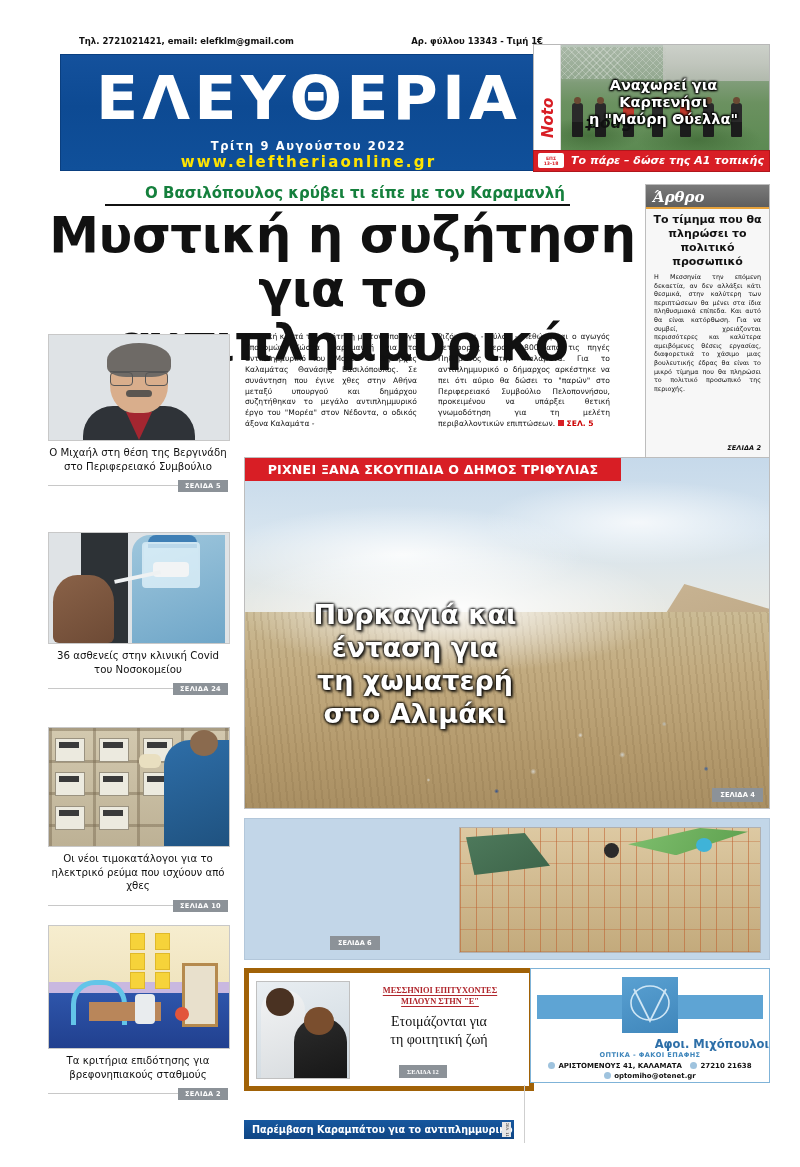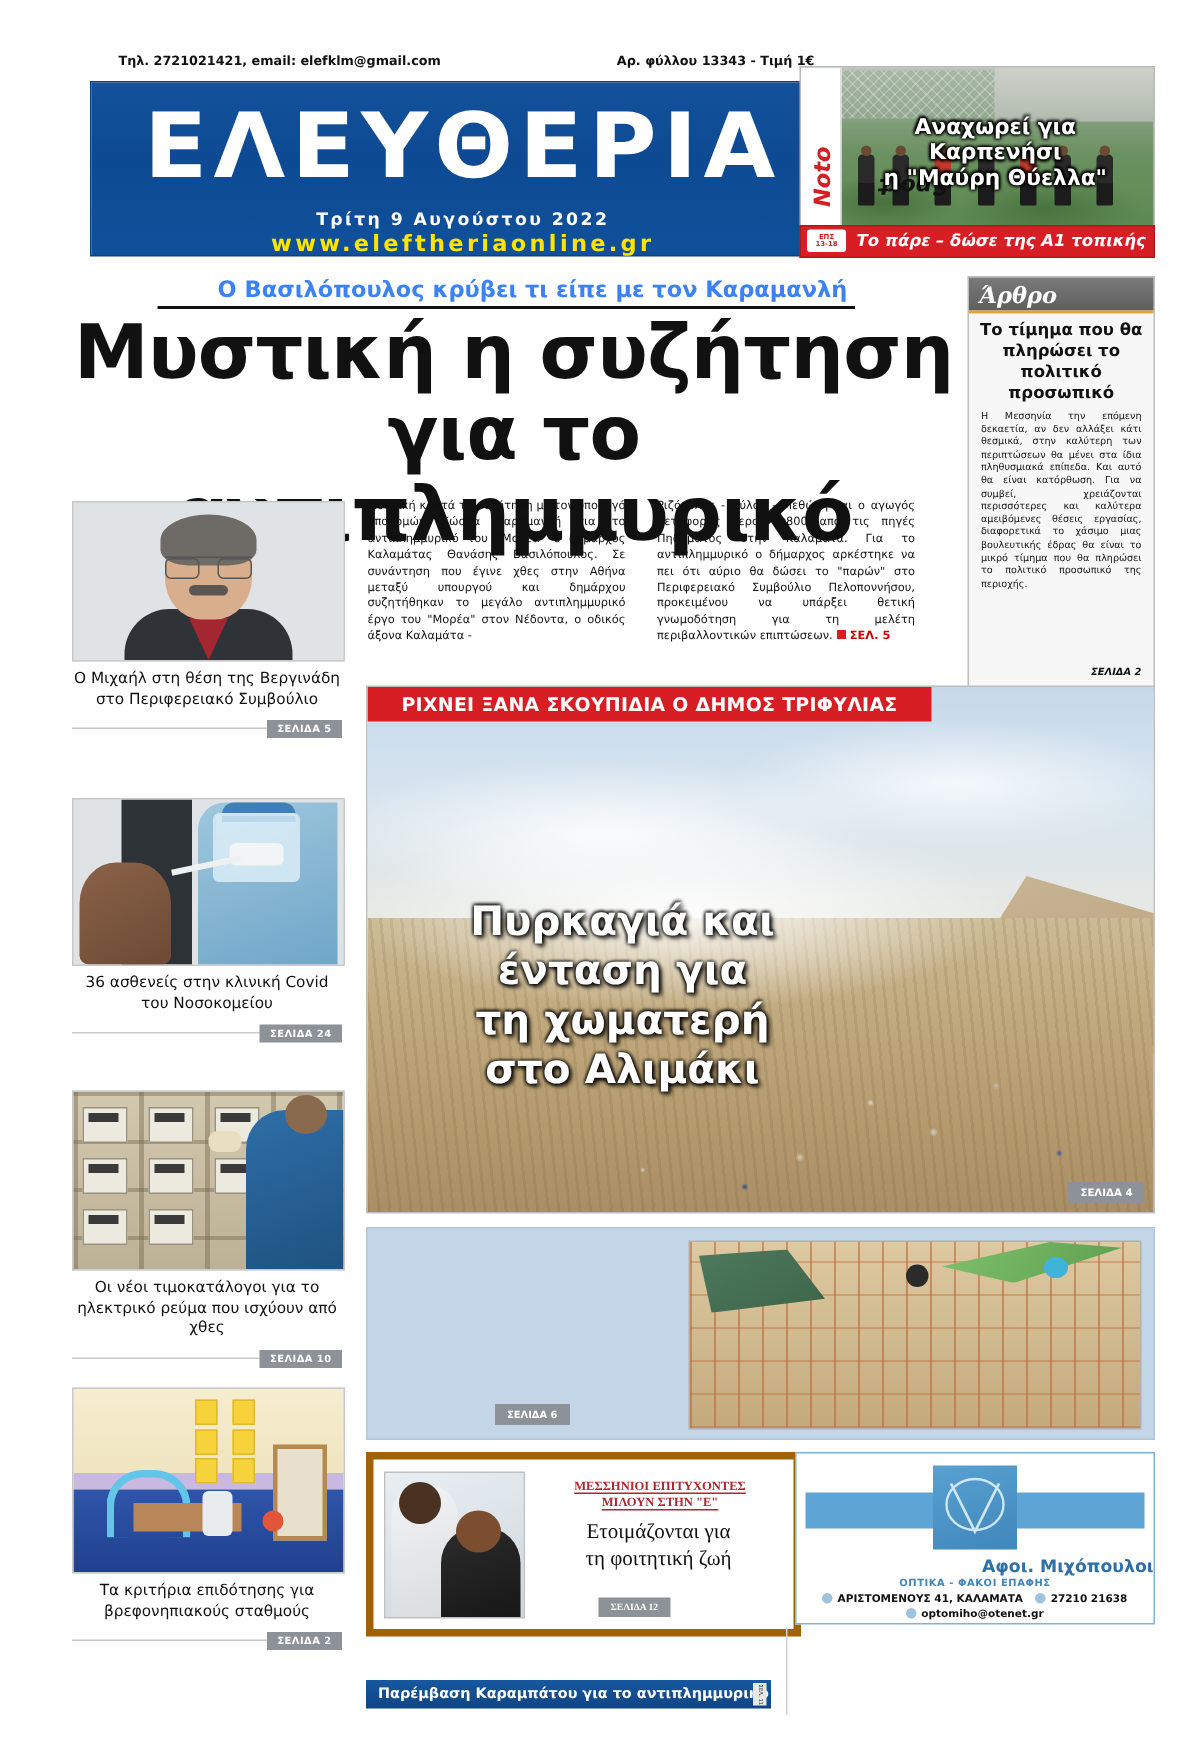--- a/index.html
+++ b/index.html
@@ -64,21 +64,21 @@
   .sports-strip{position:absolute;left:533px;top:150px;width:235px;height:20px;
     background:#d81e25;border:1px solid #b0161c;}
   .sports-strip .badge{position:absolute;left:4px;top:2px;width:26px;height:15px;
     background:#fff;border-radius:2px;display:flex;flex-direction:column;align-items:center;
     justify-content:center;font-size:4.6px;font-weight:bold;color:#d81e25;line-height:5px;}
   .sports-strip .txt{position:absolute;left:36px;right:4px;top:3px;text-align:center;
     font-size:11px;font-weight:bold;font-style:italic;color:#fff;}
 
   
   .kicker{position:absolute;left:70px;top:184px;width:570px;text-align:center;
-    font-size:15px;font-weight:bold;color:#3b82f6;}
+    font-size:15px;font-weight:bold;color:#15803d;}
   .kicker-rule{position:absolute;left:105px;top:204px;width:465px;height:1.5px;background:#111;}
   .headline{position:absolute;left:40px;top:208px;width:605px;text-align:center;
     font-size:50px;font-weight:bold;color:#111;line-height:54px;letter-spacing:-0.5px;}
 
   
   .article{position:absolute;left:245px;top:332px;width:365px;height:122px;}
   .col{position:absolute;top:0;width:172px;font-size:7.6px;line-height:10.9px;
     color:#111;text-align:justify;font-weight:500;}
   .col.a{left:0;}
   .col.b{left:193px;}

